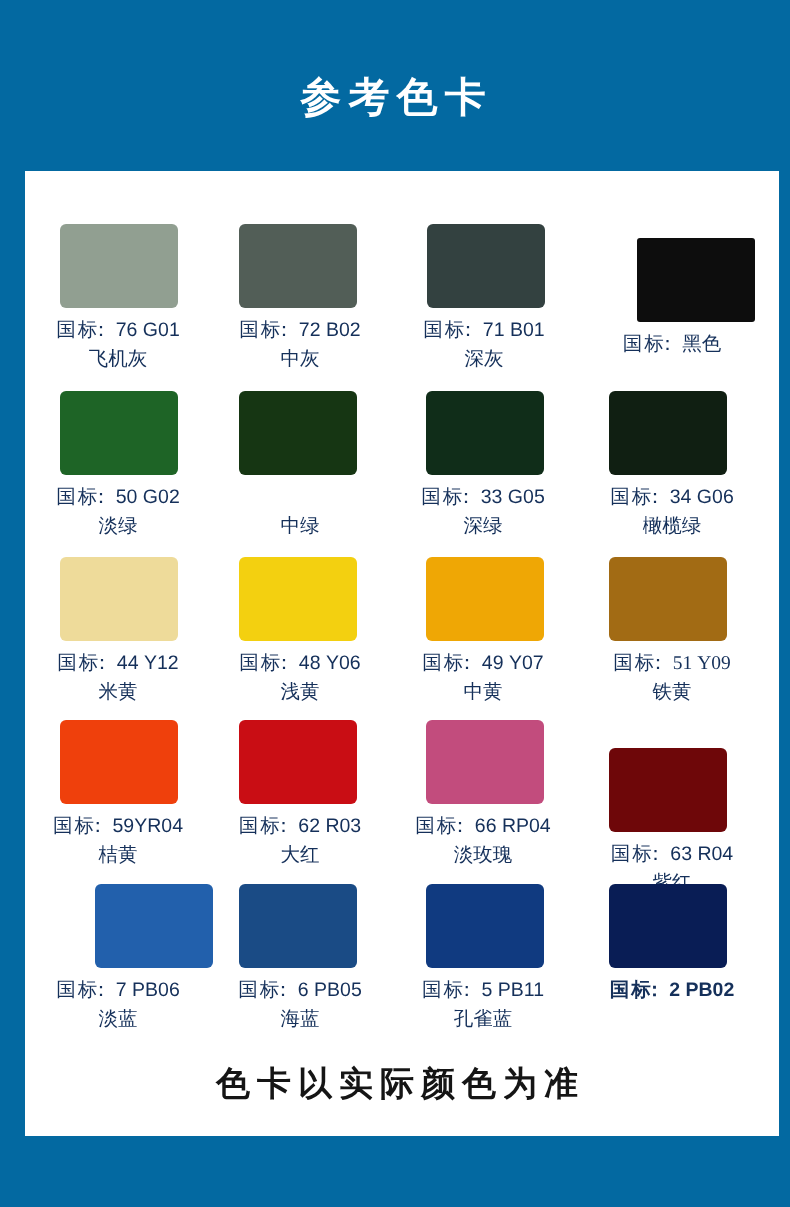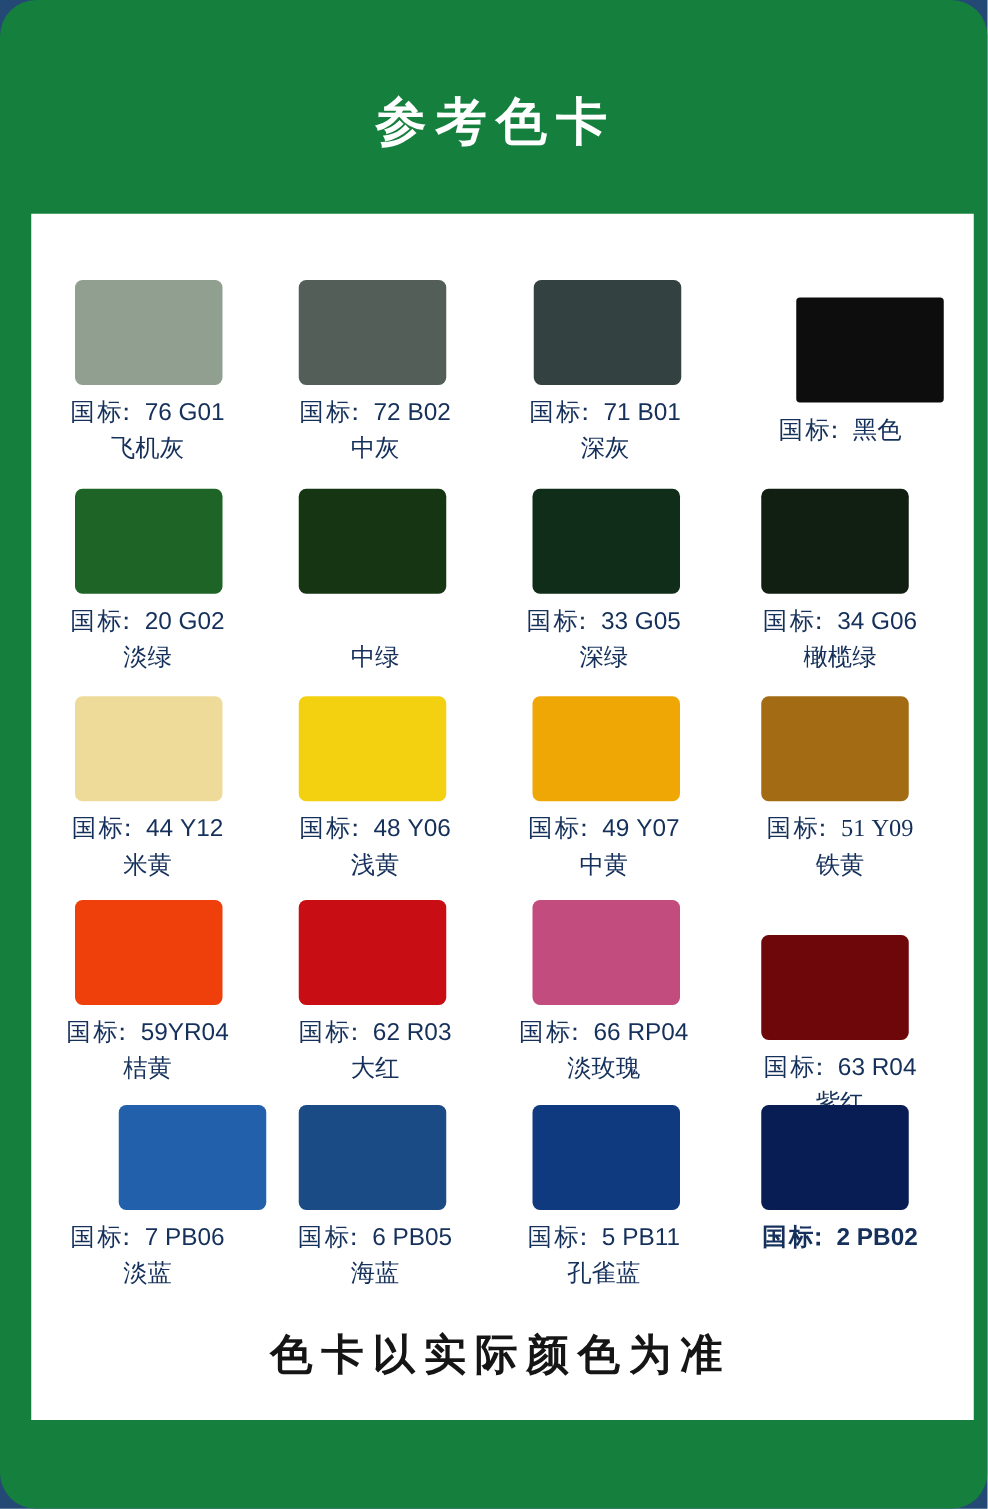--- a/index.html
+++ b/index.html
@@ -27,21 +27,21 @@
   .l2{top:121px;}
   .pfx{letter-spacing:2px;}
   .sep{margin-left:-8px;margin-right:5px;}
   .footer{position:absolute;left:2px;top:1063px;width:790px;text-align:center;
           font-size:34px;font-weight:700;color:#151515;line-height:42px;
           letter-spacing:7px;text-indent:7px;}
 </style>
 </head>
 <body>
 
-<div class="page" style="background-color: #15803d; border-radius: 29px;">
+<div class="page" style="background-color: #0369a1;">
 
   <h1 class="title" style="color: rgb(255, 255, 255);">参考色卡</h1>
 
   <div class="card" style="background-color: rgb(255, 255, 255);">
     <div class="cell c1" style="left:35px;top:53px;">
       <div class="sw" style="background-color: rgb(145, 159, 145);"></div>
       <div class="lbl l1"><span class="pfx">国标</span><span class="sep">：</span><span>76 G01</span></div>
       <div class="lbl l2">飞机灰</div>
     </div>
     <div class="cell c2" style="left:214px;top:53px;">
@@ -54,21 +54,21 @@
       <div class="lbl l1"><span class="pfx">国标</span><span class="sep">：</span><span>71 B01</span></div>
       <div class="lbl l2">深灰</div>
     </div>
     <div class="cell c4" style="left:584px;top:67px;padding-left:28px;">
       <div class="sw sharp" style="background-color: rgb(13, 13, 13);"></div>
       <div class="lbl l1"><span class="pfx">国标</span><span class="sep">：</span><span>黑色</span></div>
       <div class="lbl l2"></div>
     </div>
     <div class="cell c1" style="left:35px;top:220px;">
       <div class="sw" style="background-color: rgb(30, 100, 38);"></div>
-      <div class="lbl l1"><span class="pfx">国标</span><span class="sep">：</span><span>20 G02</span></div>
+      <div class="lbl l1"><span class="pfx">国标</span><span class="sep">：</span><span>50 G02</span></div>
       <div class="lbl l2">淡绿</div>
     </div>
     <div class="cell c2" style="left:214px;top:220px;">
       <div class="sw" style="background-color: rgb(22, 54, 19);"></div>
       <div class="lbl l2">中绿</div>
     </div>
     <div class="cell c3" style="left:401px;top:220px;">
       <div class="sw" style="background-color: rgb(16, 45, 25);"></div>
       <div class="lbl l1"><span class="pfx">国标</span><span class="sep">：</span><span>33 G05</span></div>
       <div class="lbl l2">深绿</div>

